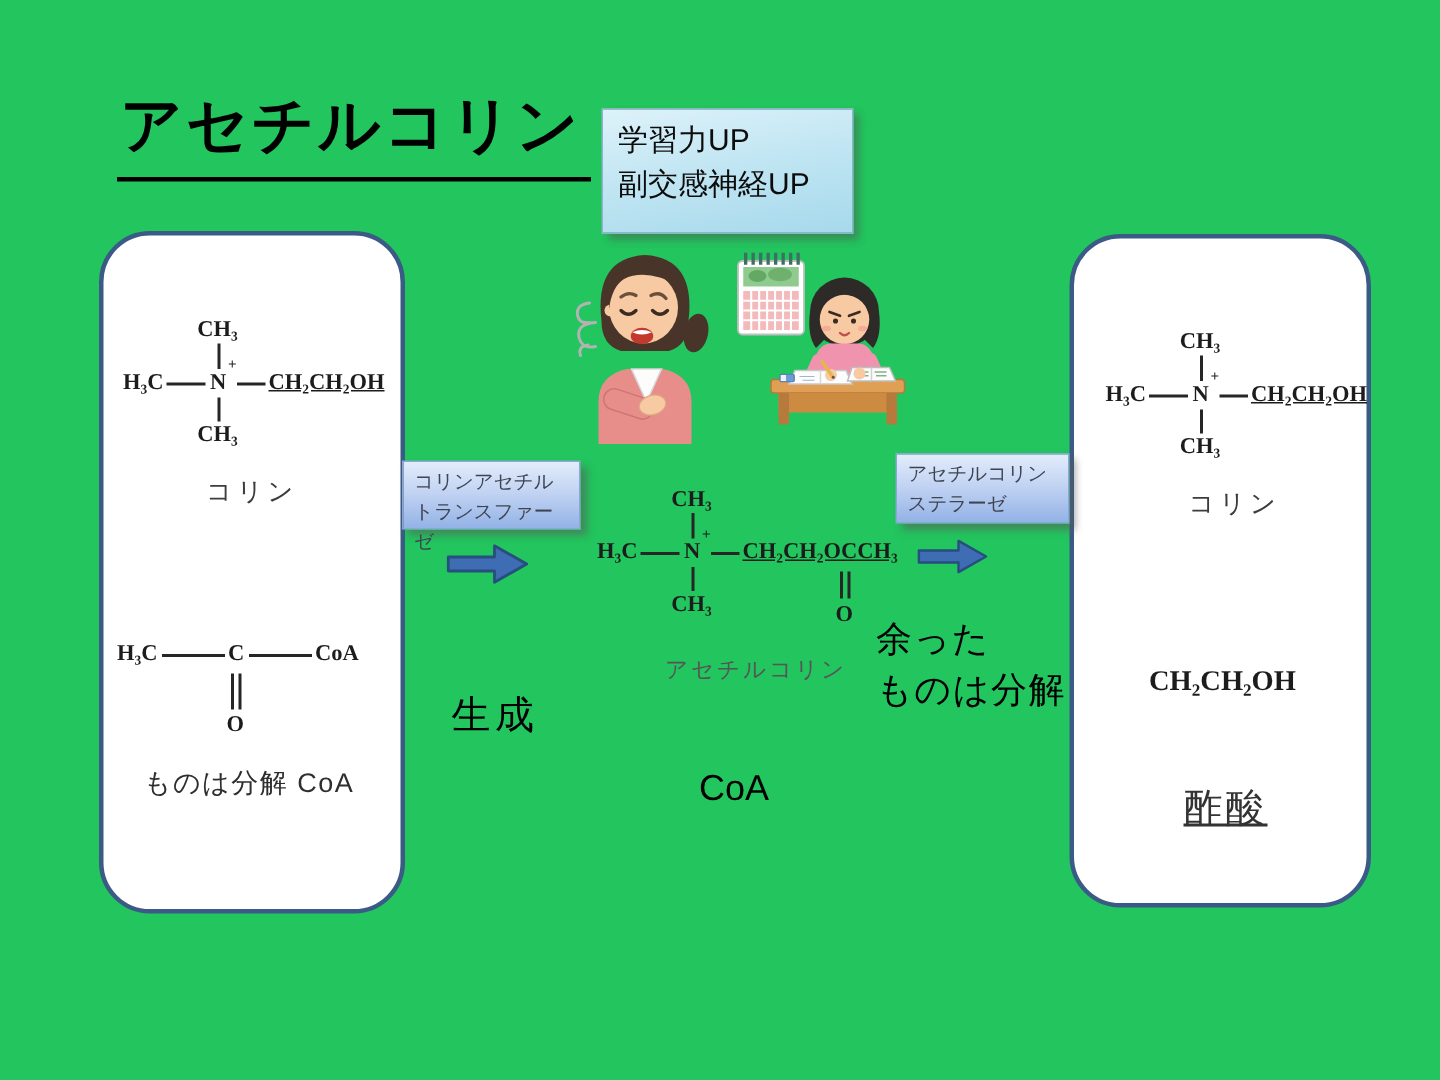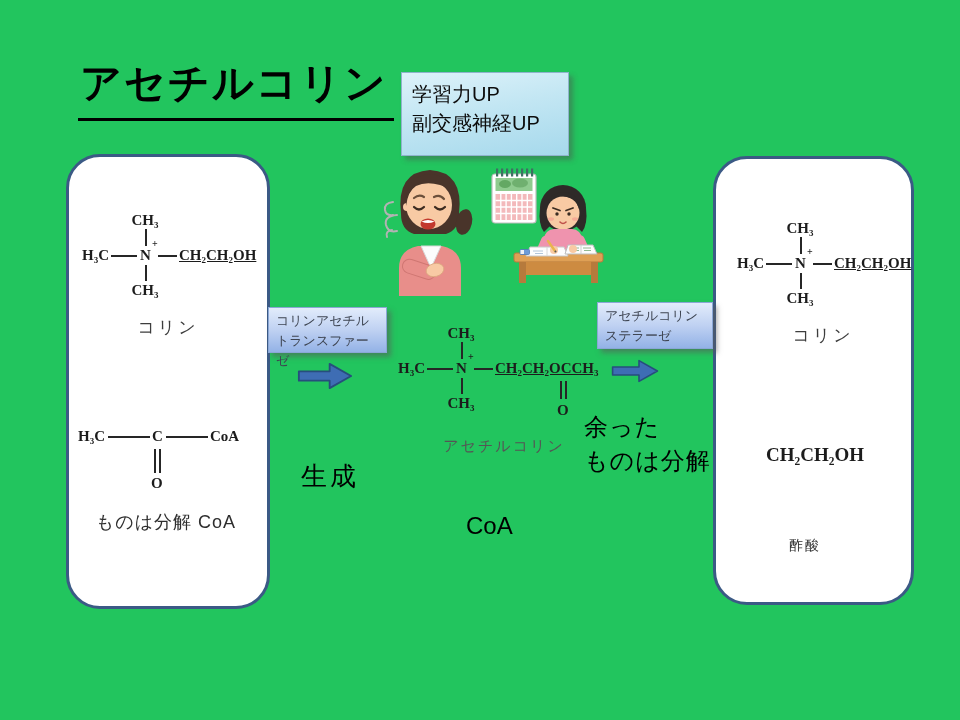--- a/index.html
+++ b/index.html
@@ -49,21 +49,21 @@
   .cb{left:41px;top:70px;width:44px;text-align:center;}
   .chem .clabel{font-family:"Liberation Sans","DejaVu Sans",sans-serif;font-weight:500;
                 left:0;top:104px;width:172px;text-align:center;font-size:17px;
                 letter-spacing:3px;color:#3d3d3d;}
   .chem .clabel-mid{width:212px;font-size:15px;letter-spacing:2px;color:#555;top:112px;}
   .acoa .alabel{font-family:"Liberation Sans","DejaVu Sans",sans-serif;font-weight:500;
                 left:0;top:82px;width:176px;text-align:center;font-size:18px;
                 letter-spacing:1px;color:#2e2e2e;}
   .acid-formula{position:absolute;left:766px;top:444px;font-family:"Liberation Serif","DejaVu Serif",serif;
                 font-size:19px;font-weight:700;color:#1c1c1c;}
-  .acid-label{position:absolute;left:789px;top:537px;font-size:14px;letter-spacing:2px;color:#333;}
+  .acid-label{position:absolute;left:789px;top:521px;font-size:26px;letter-spacing:2px;color:#333;text-decoration:underline;}
 
   .artwork{position:absolute;}
 </style>
 </head>
 <body>
 
 <div class="slide">
 
   <h1 class="title">アセチルコリン</h1>
 

